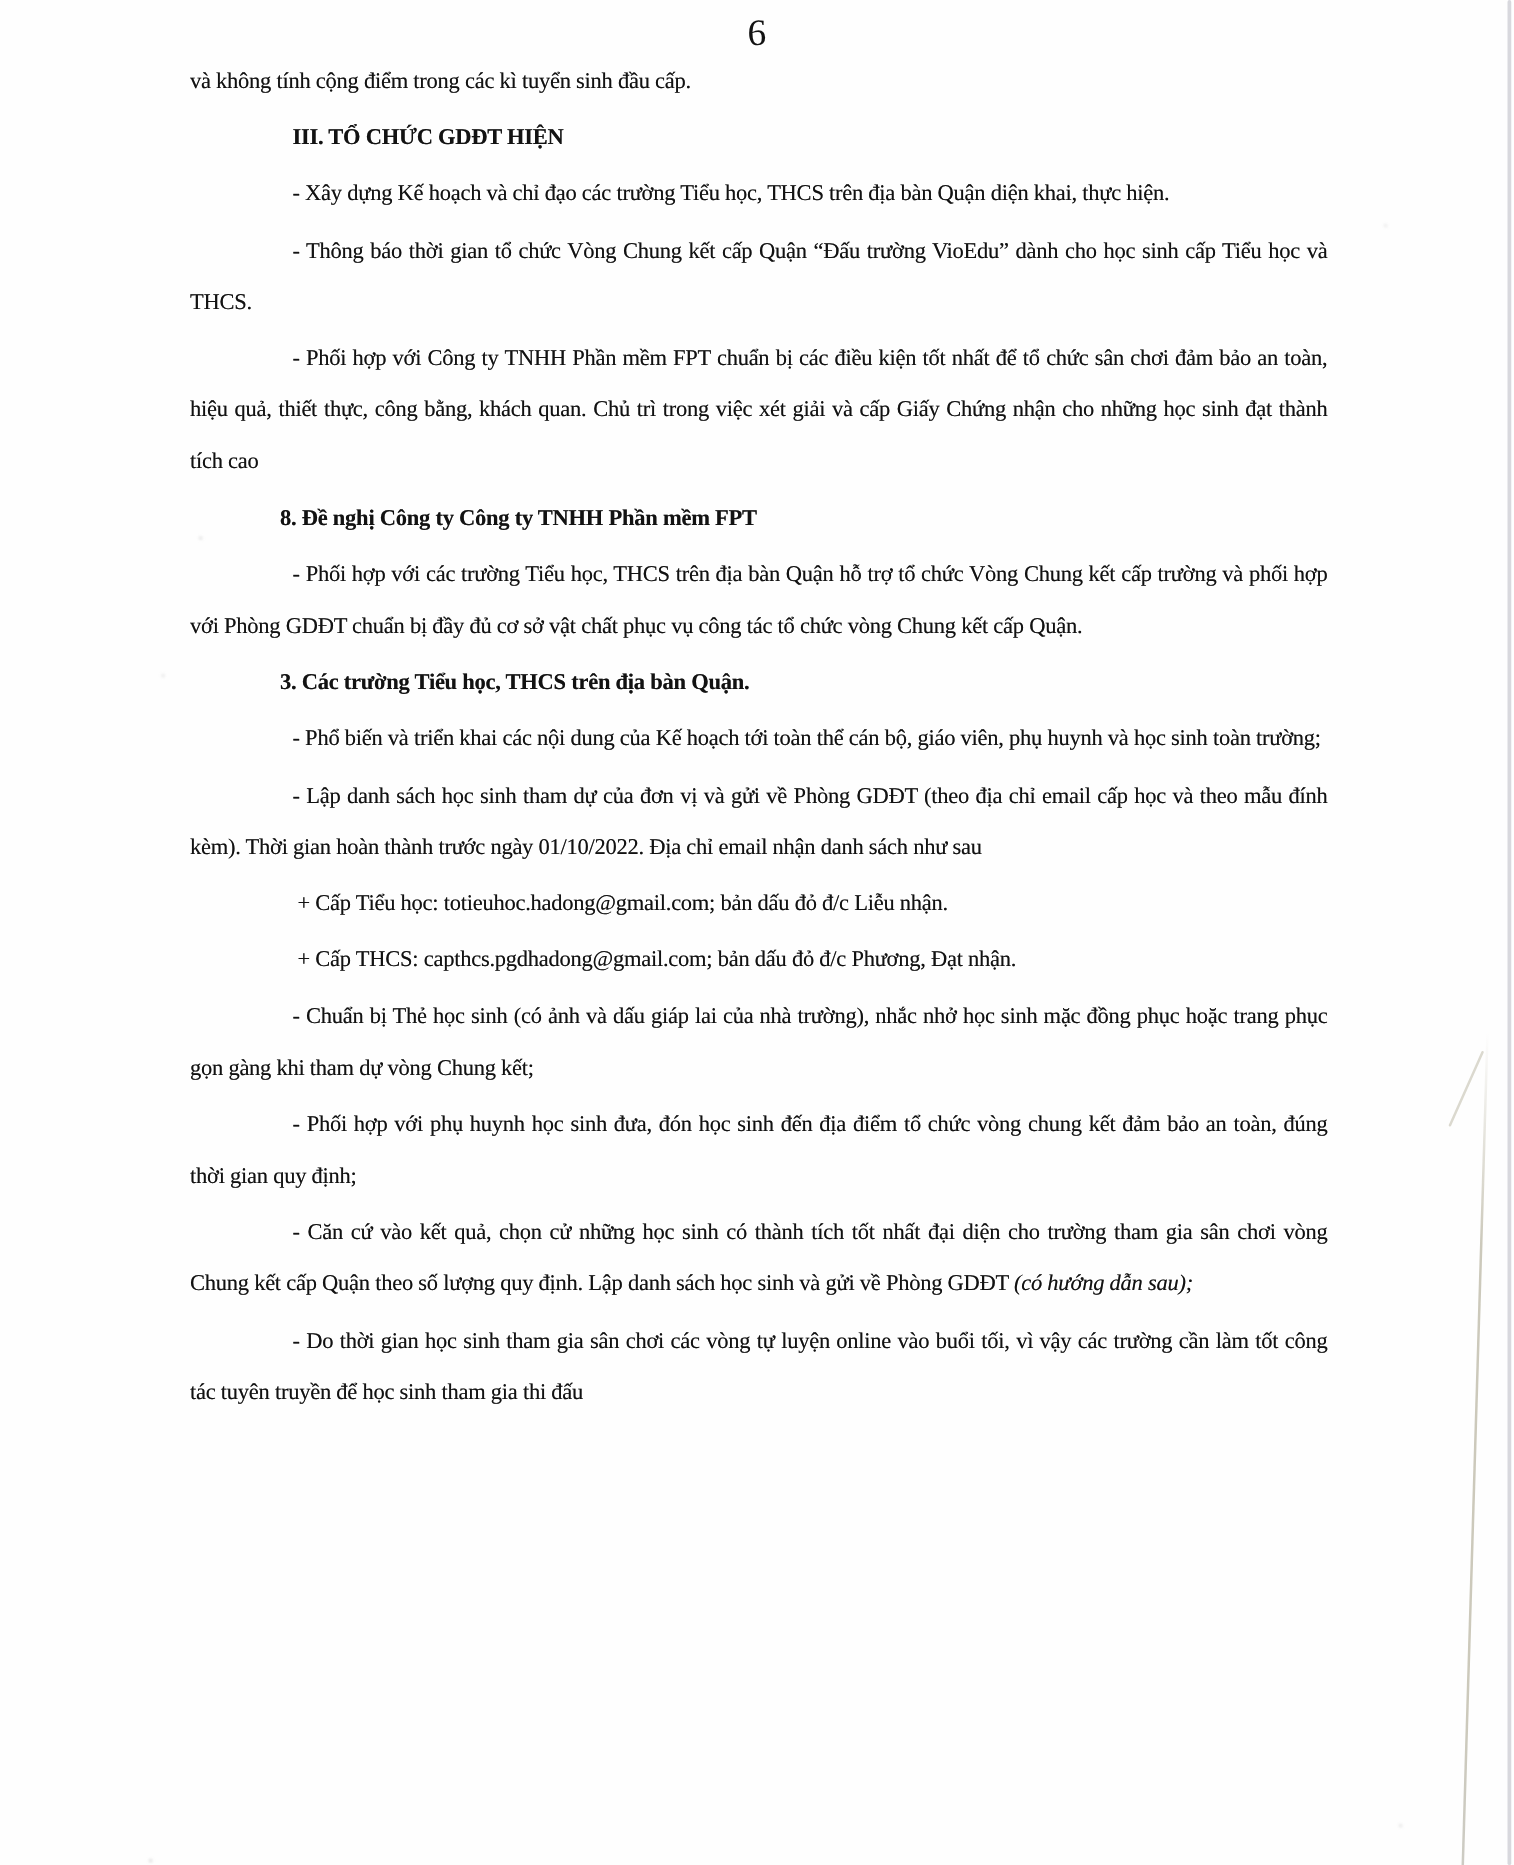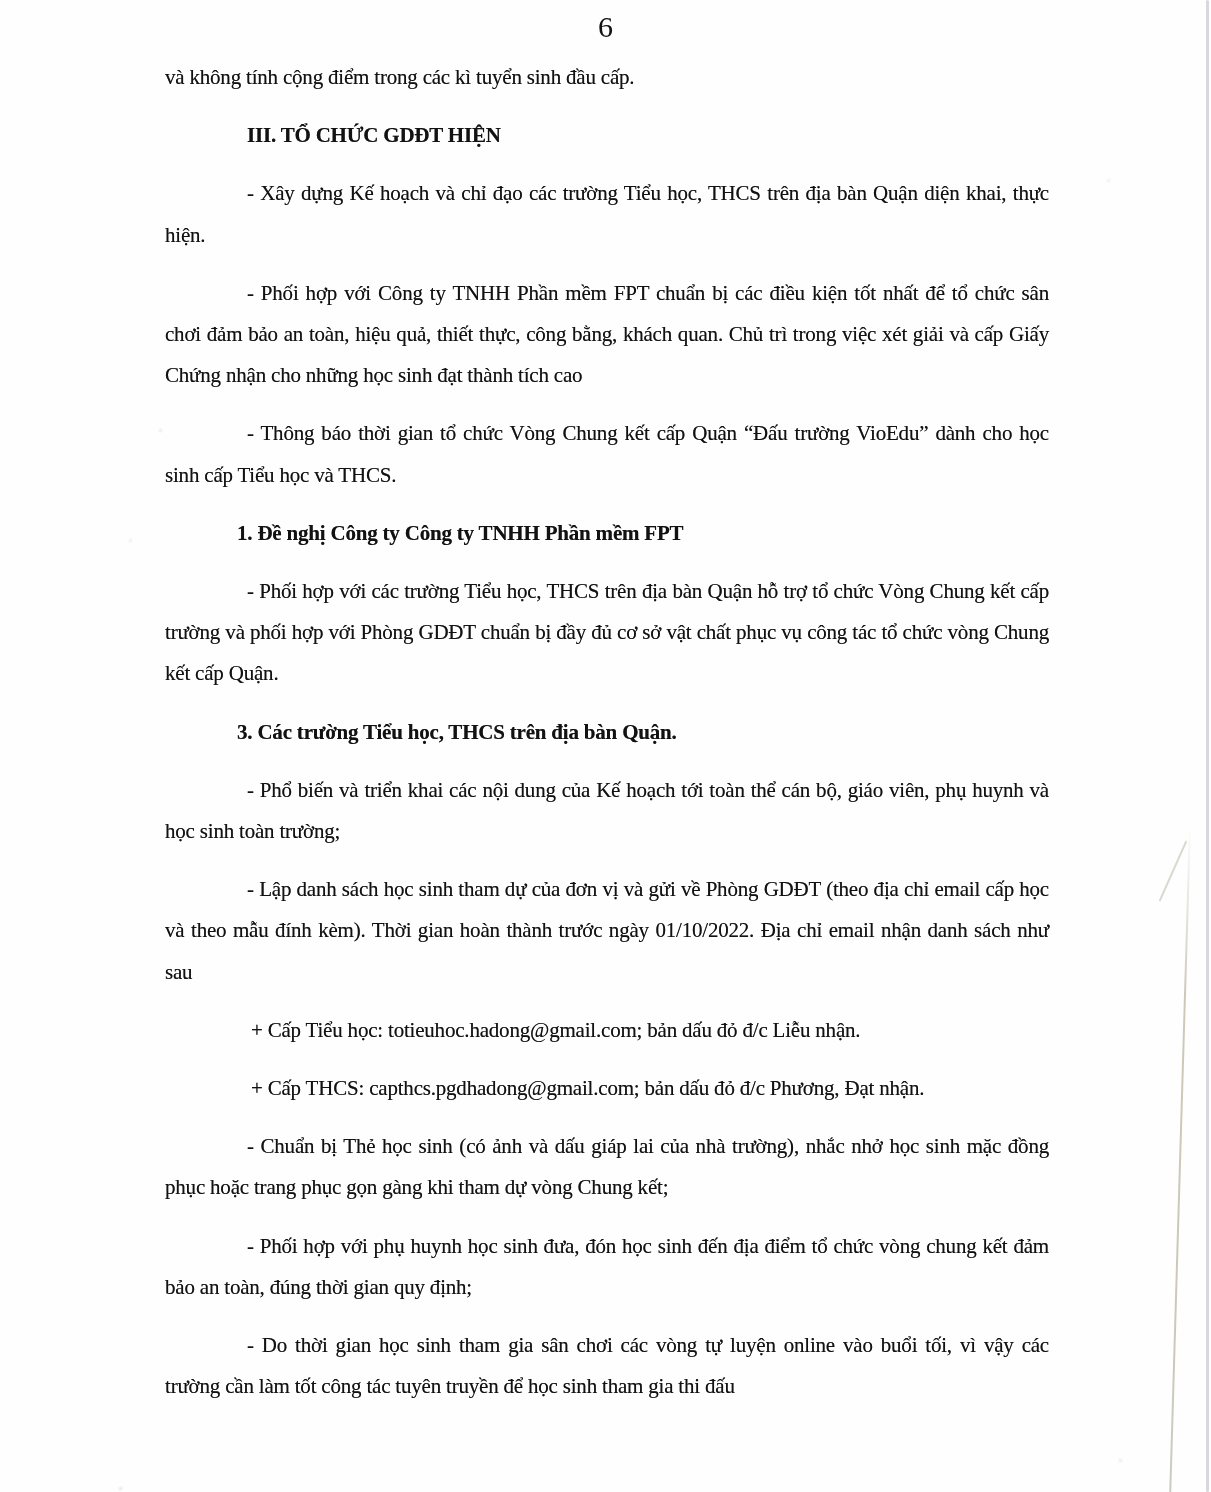--- a/index.html
+++ b/index.html
@@ -35,22 +35,22 @@
   }
   .content {
     position: absolute;
     left: 148px;
     top: 40px;
     width: 918px;
     color: var(--ink-color);
     text-shadow: 0 0 0.5px rgba(10,10,10,0.55);
   }
   .para {
-    margin: 17px;
-    font-size: 21px;
+    margin: 4px;
+    font-size: 18px;
     line-height: 41.2px;
     text-align: justify;
     letter-spacing: -0.2px;
   }
   .para.heading {
     font-weight: bold;
     text-align: left;
   }
   .seg-italic { font-style: italic; }
   
@@ -105,31 +105,32 @@
 </head>
 <body>
 
 <div class="page">
   <div class="page-number">6</div>
 
   <div class="content" id="content">
       <p class="para body" style="text-indent: 0px;"><span>và không tính cộng điểm trong các kì tuyển sinh đầu cấp.</span></p>
       <p class="para heading" style="text-indent: 82px;"><span>III. TỔ CHỨC GDĐT HIỆN</span></p>
       <p class="para body" style="text-indent: 82px;"><span>- Xây dựng Kế hoạch và chỉ đạo các trường Tiểu học, THCS trên địa bàn Quận diện khai, thực hiện.</span></p>
+      <p class="para body" style="text-indent: 82px;"><span>- Thông báo thời gian tổ chức Vòng Chung kết cấp Quận “Đấu trường VioEdu” dành cho học sinh cấp Tiểu học và THCS.</span></p>
       <p class="para body" style="text-indent: 82px;"><span>- Phối hợp với Công ty TNHH Phần mềm FPT chuẩn bị các điều kiện tốt nhất để tổ chức sân chơi đảm bảo an toàn, hiệu quả, thiết thực, công bằng, khách quan. Chủ trì trong việc xét giải và cấp Giấy Chứng nhận cho những học sinh đạt thành tích cao</span></p>
-      <p class="para body" style="text-indent: 82px;"><span>- Thông báo thời gian tổ chức Vòng Chung kết cấp Quận “Đấu trường VioEdu” dành cho học sinh cấp Tiểu học và THCS.</span></p>
-      <p class="para heading" style="text-indent: 72px;"><span>1. Đề nghị Công ty Công ty TNHH Phần mềm FPT</span></p>
+      <p class="para heading" style="text-indent: 72px;"><span>8. Đề nghị Công ty Công ty TNHH Phần mềm FPT</span></p>
       <p class="para body" style="text-indent: 82px;"><span>- Phối hợp với các trường Tiểu học, THCS trên địa bàn Quận hỗ trợ tổ chức Vòng Chung kết cấp trường và phối hợp với Phòng GDĐT chuẩn bị đầy đủ cơ sở vật chất phục vụ công tác tổ chức vòng Chung kết cấp Quận.</span></p>
       <p class="para heading" style="text-indent: 72px;"><span>3. Các trường Tiểu học, THCS trên địa bàn Quận.</span></p>
       <p class="para body" style="text-indent: 82px;"><span>- Phổ biến và triển khai các nội dung của Kế hoạch tới toàn thể cán bộ, giáo viên, phụ huynh và học sinh toàn trường;</span></p>
       <p class="para body" style="text-indent: 82px;"><span>- Lập danh sách học sinh tham dự của đơn vị và gửi về Phòng GDĐT (theo địa chỉ email cấp học và theo mẫu đính kèm). Thời gian hoàn thành trước ngày 01/10/2022. Địa chỉ email nhận danh sách như sau</span></p>
       <p class="para body" style="text-indent: 86px;"><span>+ Cấp Tiểu học: totieuhoc.hadong@gmail.com; bản dấu đỏ đ/c Liễu nhận.</span></p>
       <p class="para body" style="text-indent: 66px; padding-left: 20px;"><span>+ Cấp THCS: capthcs.pgdhadong@gmail.com; bản dấu đỏ đ/c Phương, Đạt nhận.</span></p>
       <p class="para body" style="text-indent: 82px;"><span>- Chuẩn bị Thẻ học sinh (có ảnh và dấu giáp lai của nhà trường), nhắc nhở học sinh mặc đồng phục hoặc trang phục gọn gàng khi tham dự vòng Chung kết;</span></p>
       <p class="para body" style="text-indent: 82px;"><span>- Phối hợp với phụ huynh học sinh đưa, đón học sinh đến địa điểm tổ chức vòng chung kết đảm bảo an toàn, đúng thời gian quy định;</span></p>
+      <p class="para body" style="text-indent: 82px;"><span>- Căn cứ vào kết quả, chọn cử những học sinh có thành tích tốt nhất đại diện cho trường tham gia sân chơi vòng Chung kết cấp Quận theo số lượng quy định. Lập danh sách học sinh và gửi về Phòng GDĐT </span><span class="seg-italic">(có hướng dẫn sau);</span></p>
       <p class="para body" style="text-indent: 82px;"><span>- Do thời gian học sinh tham gia sân chơi các vòng tự luyện online vào buổi tối, vì vậy các trường cần làm tốt công tác tuyên truyền để học sinh tham gia thi đấu</span></p>
     </div>
 
   <div class="scan-edge"></div>
   <div class="scan-crease"></div>
   <div class="scan-crease-hook"></div>
   <div class="scan-specks"></div>
 </div>
 
 </body></html>

